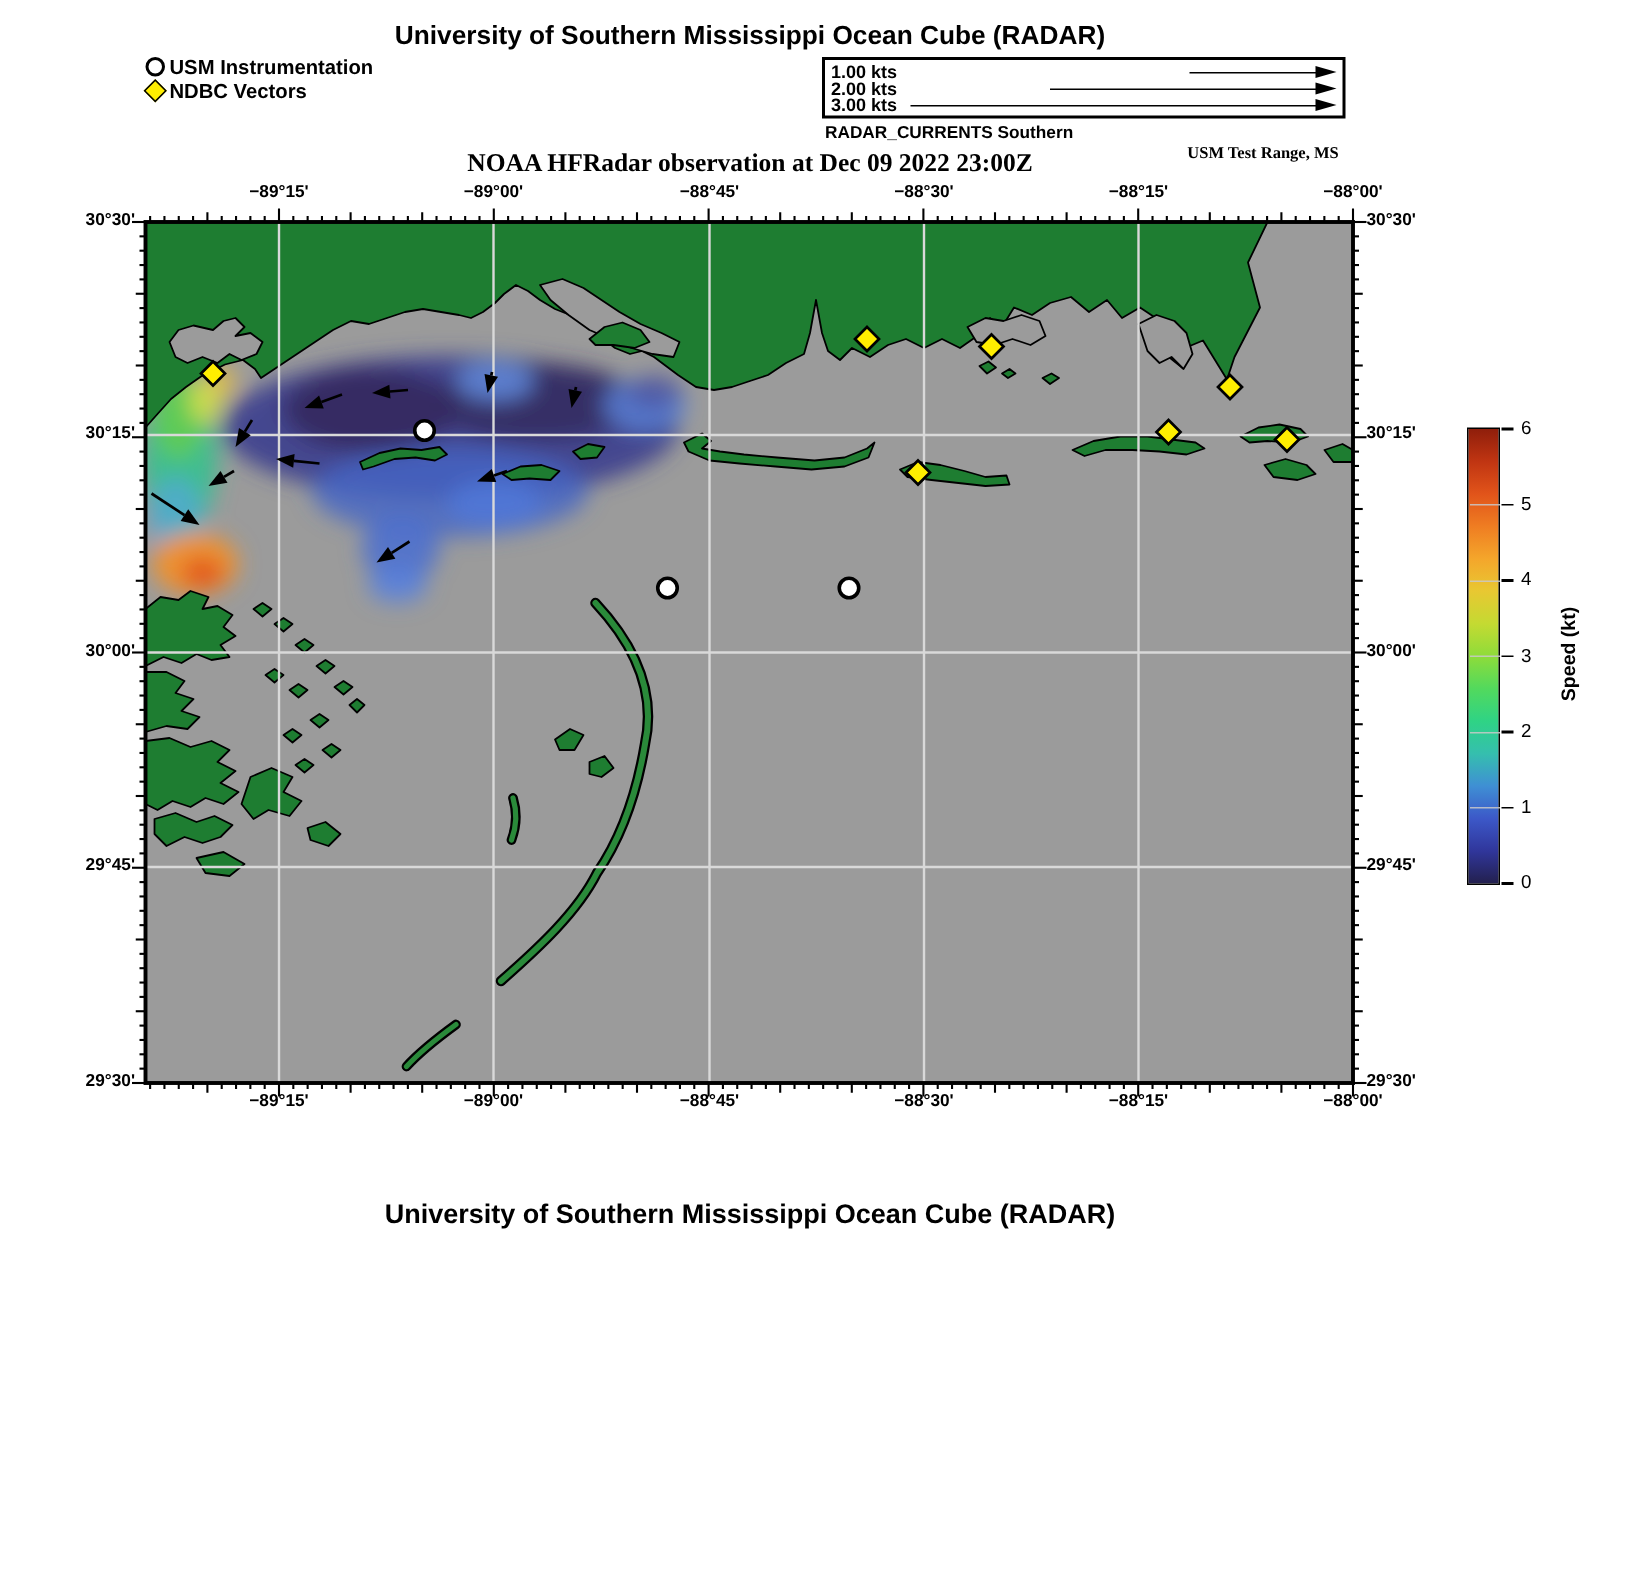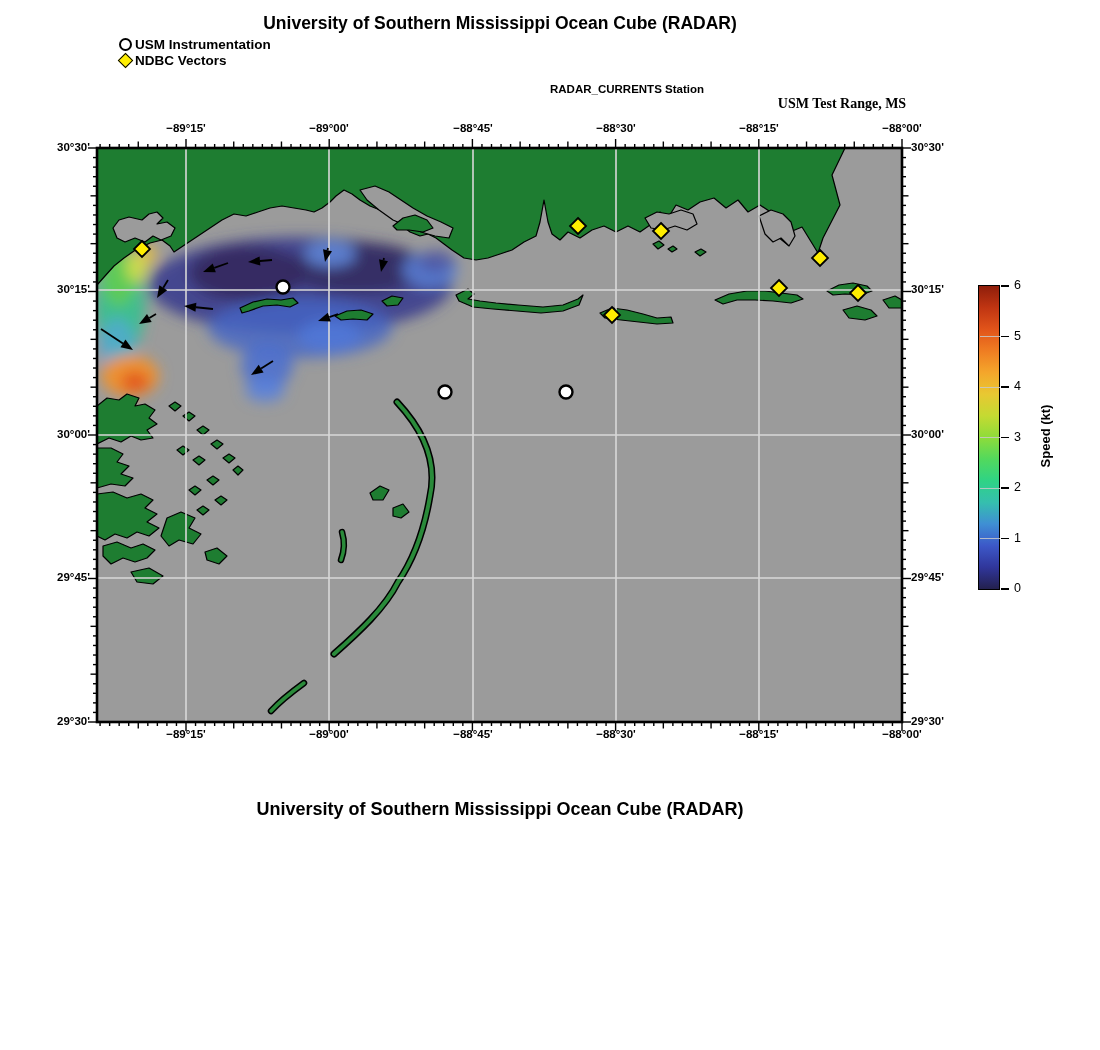--- a/index.html
+++ b/index.html
@@ -5,22 +5,22 @@
   html,body{margin:0;padding:0;background:#ffffff;}
   .canvas{position:relative;width:1100px;height:1050px;background:#ffffff;overflow:hidden;
           font-family:"Liberation Sans",sans-serif;color:#000;}
   .abs{position:absolute;}
   .title{left:97px;width:806px;text-align:center;font-weight:bold;font-size:17.5px;}
   .top-title{top:13px;}
   .bottom-title{top:799px;font-size:18px;}
   .obs-title{left:97px;width:806px;top:99px;text-align:center;
              font-family:"Liberation Serif",serif;font-weight:bold;font-size:17px;}
   .range-label{left:762px;top:96px;width:160px;text-align:center;
-               font-family:"Liberation Serif",serif;font-weight:bold;font-size:14px;}
-  .legend{left:119px;top:37px;}
+               font-family:"Liberation Serif",serif;font-weight:bold;font-size:11px;}
+  .legend{left:97px;top:37px;}
   .legend-row{display:flex;align-items:center;height:15.5px;}
   .legend-label{font-weight:bold;font-size:13.5px;margin-left:3px;line-height:13px;}
   .icon-circle{width:9px;height:9px;border:2.4px solid #000;border-radius:50%;background:#fff;}
   .icon-diamond{width:9px;height:9px;border:1.6px solid #000;background:#ffee00;transform:rotate(45deg);margin:0 1px;}
   .vecbox{left:548px;top:38px;width:345px;height:37px;border:2.5px solid #000;}
   .vec-label{position:absolute;left:4px;font-weight:bold;font-size:12px;line-height:11px;}
   .vec-line{position:absolute;height:1.5px;background:#000;}
   .vec-head{position:absolute;width:0;height:0;border-left:14px solid #000;
             border-top:4.5px solid transparent;border-bottom:4.5px solid transparent;}
   .vec-caption{left:550px;top:83px;font-weight:bold;font-size:11.5px;}
@@ -48,22 +48,34 @@
     <div class="legend-row">
       <span class="icon-circle"></span>
       <span class="legend-label">USM Instrumentation</span>
     </div>
     <div class="legend-row">
       <span class="icon-diamond"></span>
       <span class="legend-label">NDBC Vectors</span>
     </div>
   </div>
 
-  <div class="abs vec-caption">RADAR_CURRENTS Station</div>
-
+  <div class="abs vecbox" id="vecbox">
+    <div class="vec-label" style="top:3px">1.00 kts</div>
+    <div class="vec-label" style="top:14px">2.00 kts</div>
+    <div class="vec-label" style="top:25px">3.00 kts</div>
+  <div class="vec-line" style="top: 7.5px; left: 243px; width: 86px;"></div>
+      <div class="vec-head" style="top: 3.5px; left: 327px;"></div>
+      <div class="vec-line" style="top: 18.5px; left: 150px; width: 179px;"></div>
+      <div class="vec-head" style="top: 14.5px; left: 327px;"></div>
+      <div class="vec-line" style="top: 29.5px; left: 57px; width: 272px;"></div>
+      <div class="vec-head" style="top: 25.5px; left: 327px;"></div>
+    </div>
+  <div class="abs vec-caption">RADAR_CURRENTS Southern</div>
+
+  <div class="abs obs-title">NOAA HFRadar observation at Dec 09 2022 23:00Z</div>
   <div class="abs range-label">USM Test Range, MS</div>
 
   <svg class="abs" id="mapsvg" style="left:97px;top:148px;" width="805" height="574" viewBox="0 0 805 574">
     <defs>
       <clipPath id="mapclip">
           <rect x="0" y="0" width="805" height="574"></rect>
         </clipPath>
       <filter id="blobblur" x="-25%" y="-25%" width="150%" height="150%">
         <feGaussianBlur stdDeviation="7"></feGaussianBlur>
       </filter>

